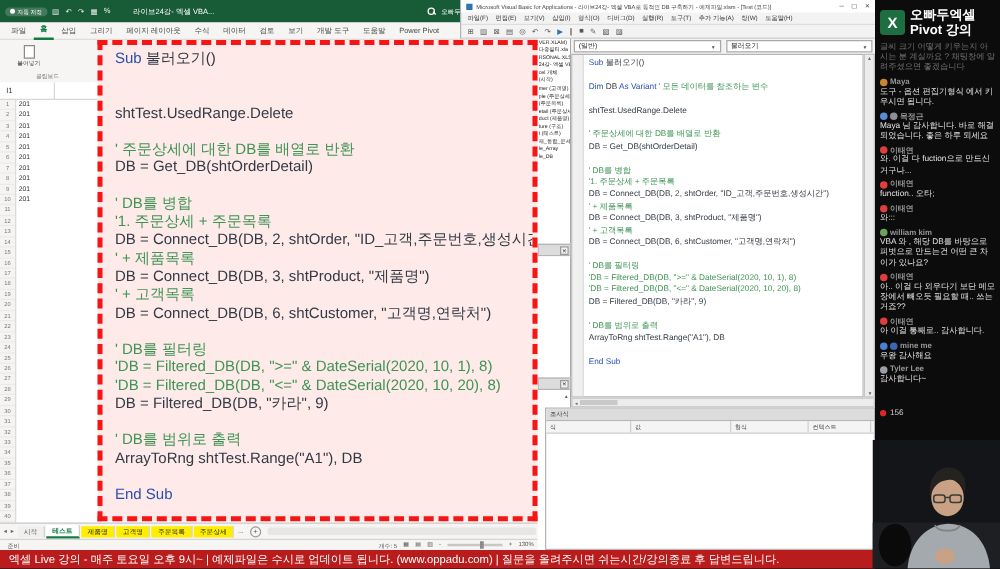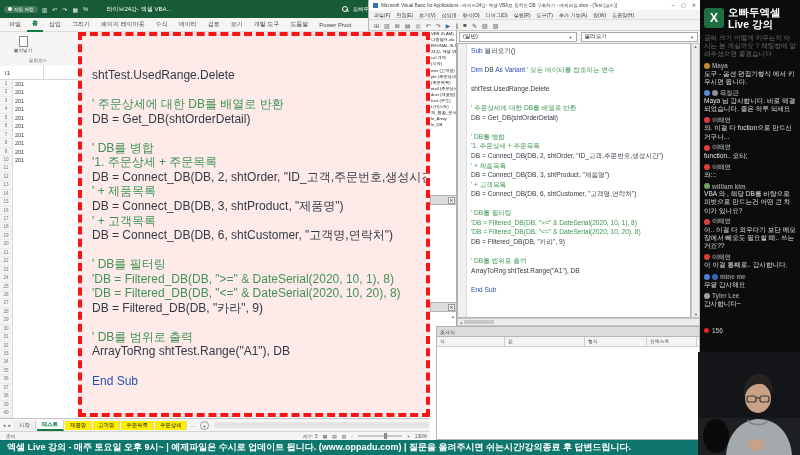--- a/index.html
+++ b/index.html
@@ -116,22 +116,22 @@
   .msg .txt{font-size:6.6px;line-height:8.2px;color:#e3e3e3;word-break:break-all;}
   .msg.dim .txt{color:#6f6f6f;}
   .viewers{display:flex;align-items:center;gap:3px;padding:2px 4px;}
   .livedot{width:5px;height:5px;border-radius:50%;background:#e02525;}
   .viewers span{font-size:6.5px;color:#ccc;}
 
   
   #webcam{position:absolute;left:698px;top:352px;width:102px;height:103px;z-index:7;}
 
   
-  #ticker{position:absolute;left:0;top:440px;width:700px;height:15px;background:#0f766e;z-index:6;
-          color:#fff;font-size:9px;font-weight:bold;line-height:15px;padding-left:7px;white-space:nowrap;overflow:hidden;}
+  #ticker{position:absolute;left:0;top:440px;width:700px;height:15px;background:#b91c1c;z-index:6;
+          color:#fff;font-size:9px;font-weight:normal;line-height:15px;padding-left:7px;white-space:nowrap;overflow:hidden;}
 </style>
 </head>
 <body>
 
 <div id="stage">
 
   <div id="excel">
     <div class="x-title">
       <div class="autosave">
         <span class="as-dot"></span>
@@ -391,20 +391,21 @@
           <div class="wcol" style="width: 68px;">식</div>
           <div class="wcol" style="width: 80px;">값</div>
           <div class="wcol" style="width: 62px;">형식</div>
           <div class="wcol" style="width: 50px;">컨텍스트</div>
         </div>
     </div>
   </div>
 
   <div id="overlay">
     <div id="ovcode">
+        <div class="cl"><span class="c-k">Sub </span><span class="c-n">불러오기()</span></div>
         <div class="cl">&nbsp;</div>
         <div class="cl">&nbsp;</div>
         <div class="cl"><span class="c-n">shtTest.UsedRange.Delete</span></div>
         <div class="cl">&nbsp;</div>
         <div class="cl"><span class="c-c">' 주문상세에 대한 DB를 배열로 반환</span></div>
         <div class="cl"><span class="c-n">DB = Get_DB(shtOrderDetail)</span></div>
         <div class="cl">&nbsp;</div>
         <div class="cl"><span class="c-c">' DB를 병합</span></div>
         <div class="cl"><span class="c-c">'1. 주문상세 + 주문목록</span></div>
         <div class="cl"><span class="c-n">DB = Connect_DB(DB, 2, shtOrder, "ID_고객,주문번호,생성시간")</span></div>
@@ -423,21 +424,21 @@
         <div class="cl">&nbsp;</div>
         <div class="cl"><span class="c-k">End Sub</span></div>
       </div>
   </div>
 
   <div id="chat">
     <div class="brand">
       <div class="brandicon">X</div>
       <div class="brandtxt">
         <div>오빠두엑셀</div>
-        <div>Live 강의</div>
+        <div>Pivot 강의</div>
       </div>
     </div>
     <div class="msgs" id="chatmsgs">
         <div class="msg dim">
           <div class="txt">글씨 크기 어떻게 키우는지 아시는 분 계실까요 ? 채팅창에 알려주셨으면 좋겠습니다</div>
         </div>
         <div class="msg">
           <div class="nrow">
             <span class="adot" style="background: rgb(200, 135, 47);"></span>
             <span class="nm">Maya</span>

